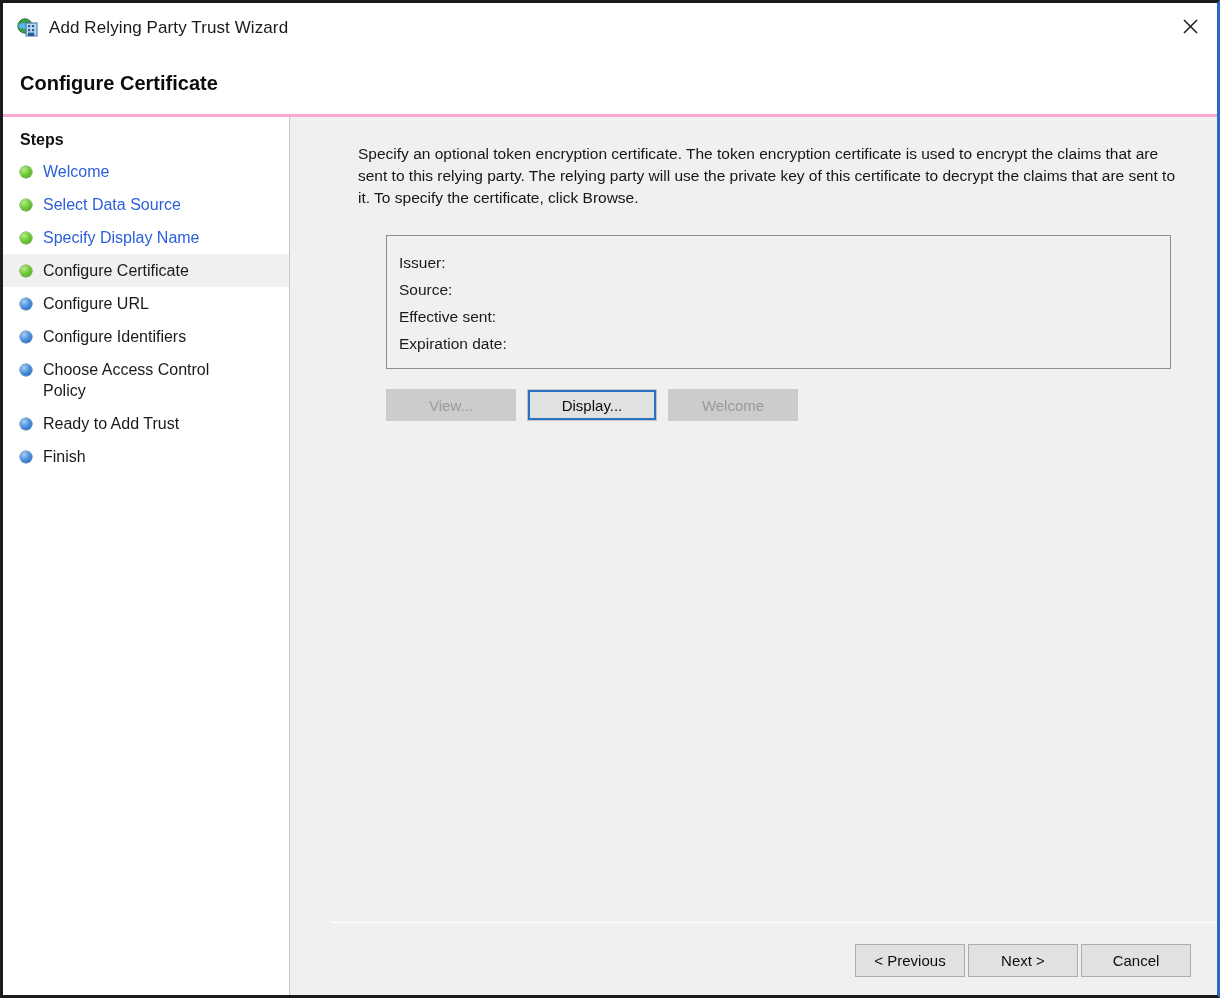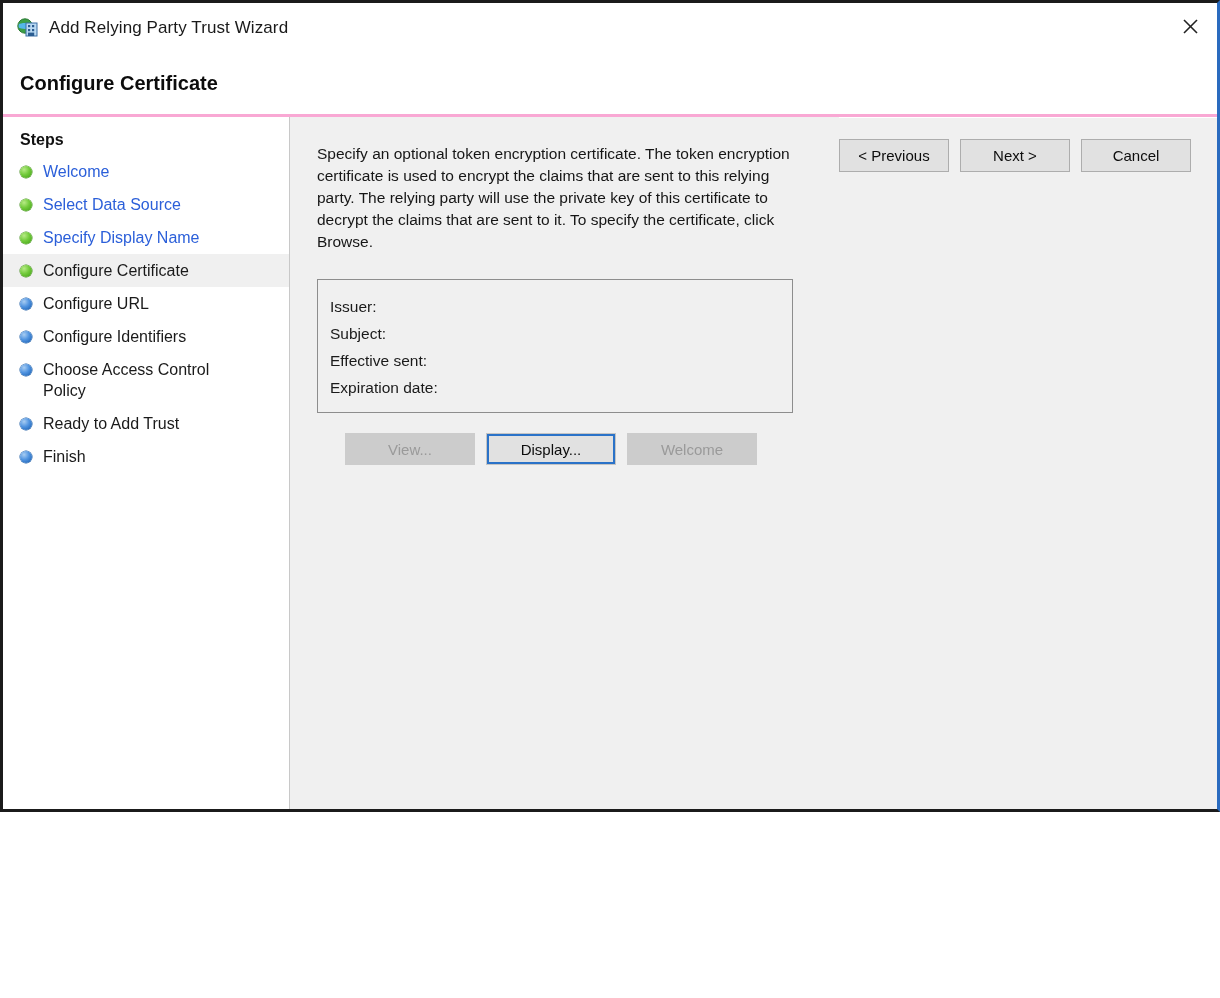--- a/index.html
+++ b/index.html
@@ -7,21 +7,21 @@
   html, body {
     width: 1220px;
     height: 998px;
     background: #ffffff;
     font-family: "Liberation Sans", sans-serif;
   }
 
   #window {
     position: relative;
     width: 1220px;
-    height: 812px;
+    height: 998px;
     background: #0ea5e9;
     border-left: 3px solid #1b1b1b;
     border-top: 3px solid #1b1b1b;
     border-bottom: 3px solid #1b1b1b;
     border-right: 3px solid #2a6bbf;
     overflow: hidden;
   }
 
   
   #titlebar {
@@ -124,40 +124,42 @@
     font-size: 16px;
     line-height: 21px;
     color: #1a1a1a;
   }
   .step-label.done { color: #2b5fd9; }
 
   
   #content-col {
     flex: 1 1 auto;
     display: flex;
-    flex-direction: row;
+    flex-direction: column;
     background: #f0f0f0;
     min-width: 0;
+    padding-left: 41px;
   }
   #content {
     flex: 1 1 auto;
     padding: 26px 36px 0 27px;
     background: #f0f0f0;
     min-height: 0;
   }
   #description {
     font-size: 15.5px;
     line-height: 22px;
     color: #161616;
     max-width: 875px;
     white-space: pre-line;
   }
 
   #cert-box {
     margin-top: 26px;
+    margin-left: 28px;
     margin-right: 10px;
     max-width: 840px;
     border: 1px solid #8d8d8d;
     background: #f0f0f0;
     padding: 13px 0 11px 12px;
   }
   .cert-field {
     font-size: 15.5px;
     color: #1a1a1a;
     line-height: 27px;
@@ -195,21 +197,21 @@
   
   #footer {
     flex: 0 0 auto;
     height: 75px;
     background: #f0f0f0;
     border-top: 1px solid #ffffff;
     display: flex;
     align-items: center;
     justify-content: flex-end;
     padding-right: 26px;
-    gap: 11px;
+    gap: 3px;
   }
   .nbtn {
     width: 110px;
     height: 33px;
     background: #e1e1e1;
     border: 1px solid #adadad;
     font-size: 15px;
     font-family: "Liberation Sans", sans-serif;
     color: #0d0d0d;
     display: flex;
@@ -306,21 +308,21 @@
       <div id="content">
 
         <div id="description">Specify an optional token encryption certificate.  The token encryption certificate is used to encrypt the claims that are sent to this relying party.  The relying party will use the private key of this certificate to decrypt the claims that are sent to it.  To specify the certificate, click Browse.</div>
 
         <div id="cert-box">
           <div class="cert-field">
             <span>Issuer:</span>
             <span></span>
           </div>
           <div class="cert-field">
-            <span>Subject:</span>
+            <span>Source:</span>
             <span></span>
           </div>
           <div class="cert-field">
             <span>Effective sent:</span>
             <span></span>
           </div>
           <div class="cert-field">
             <span>Expiration date:</span>
             <span></span>
           </div>

